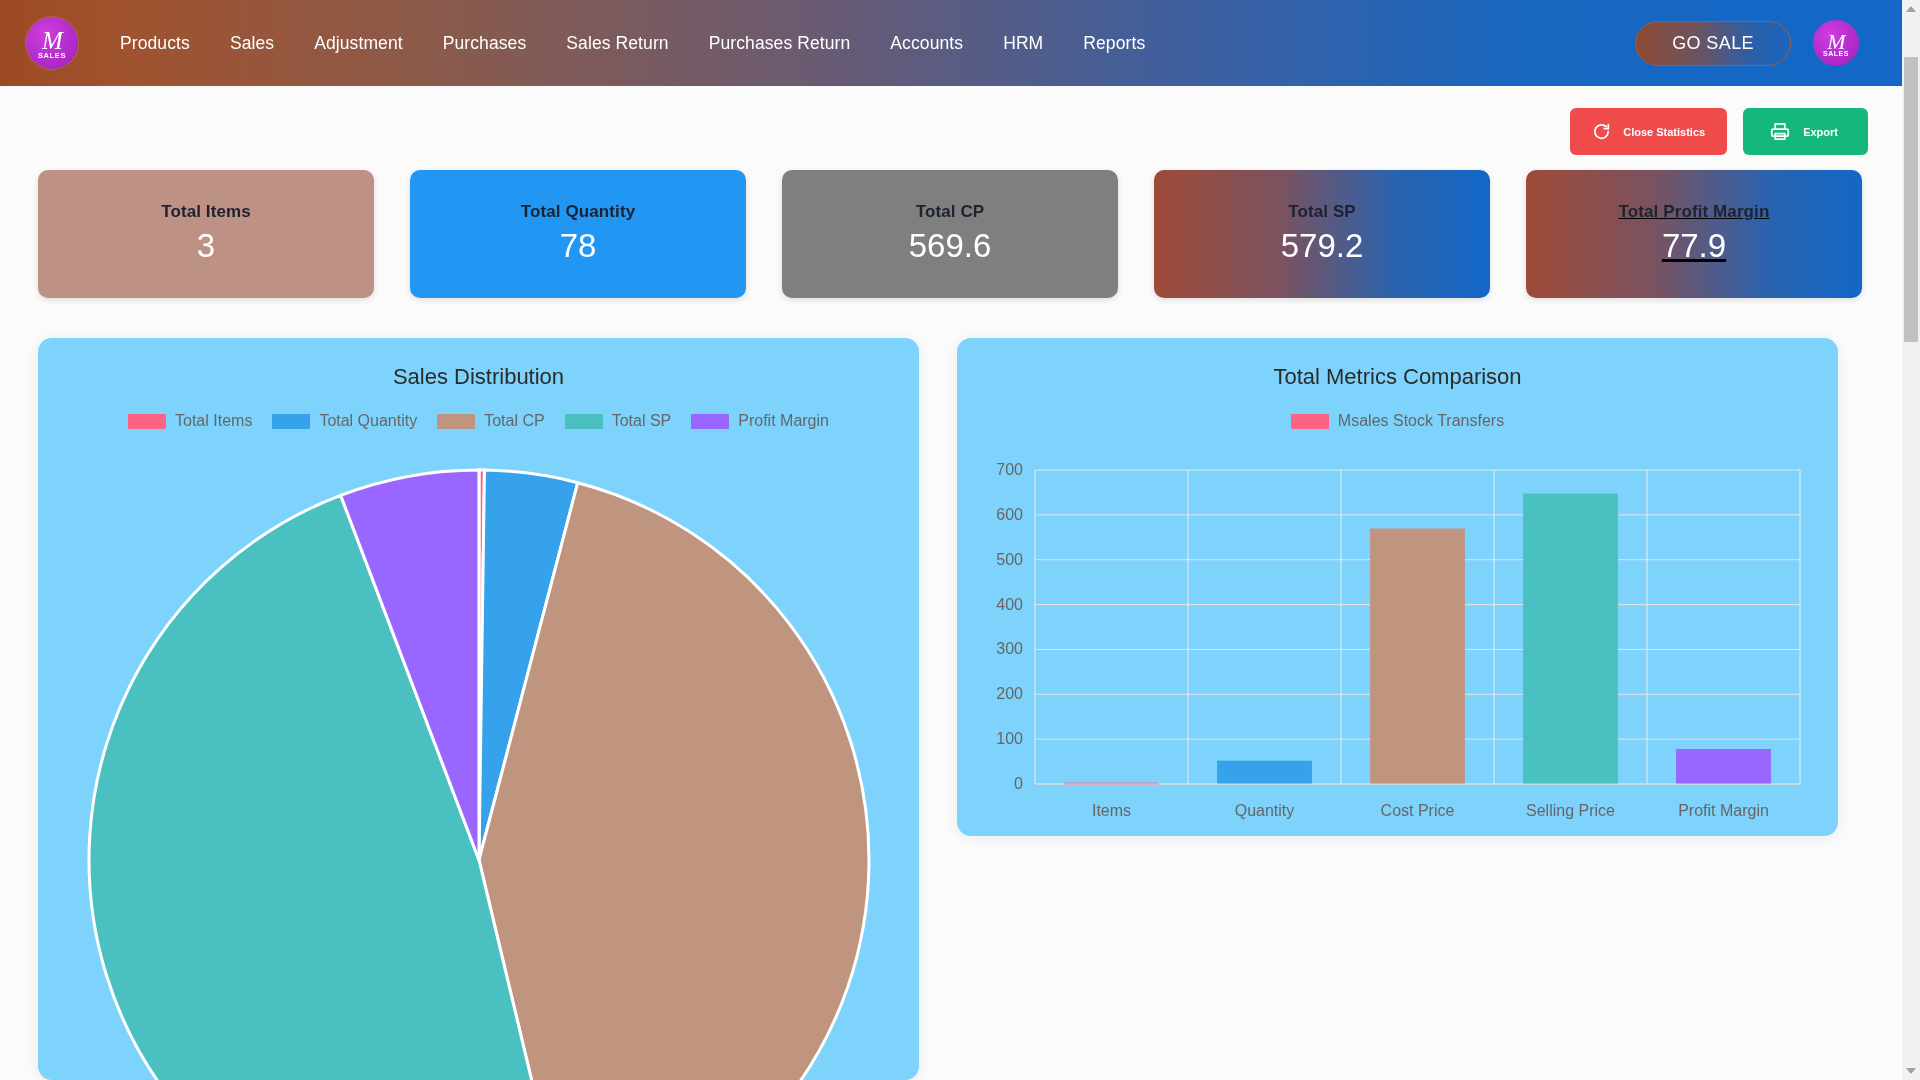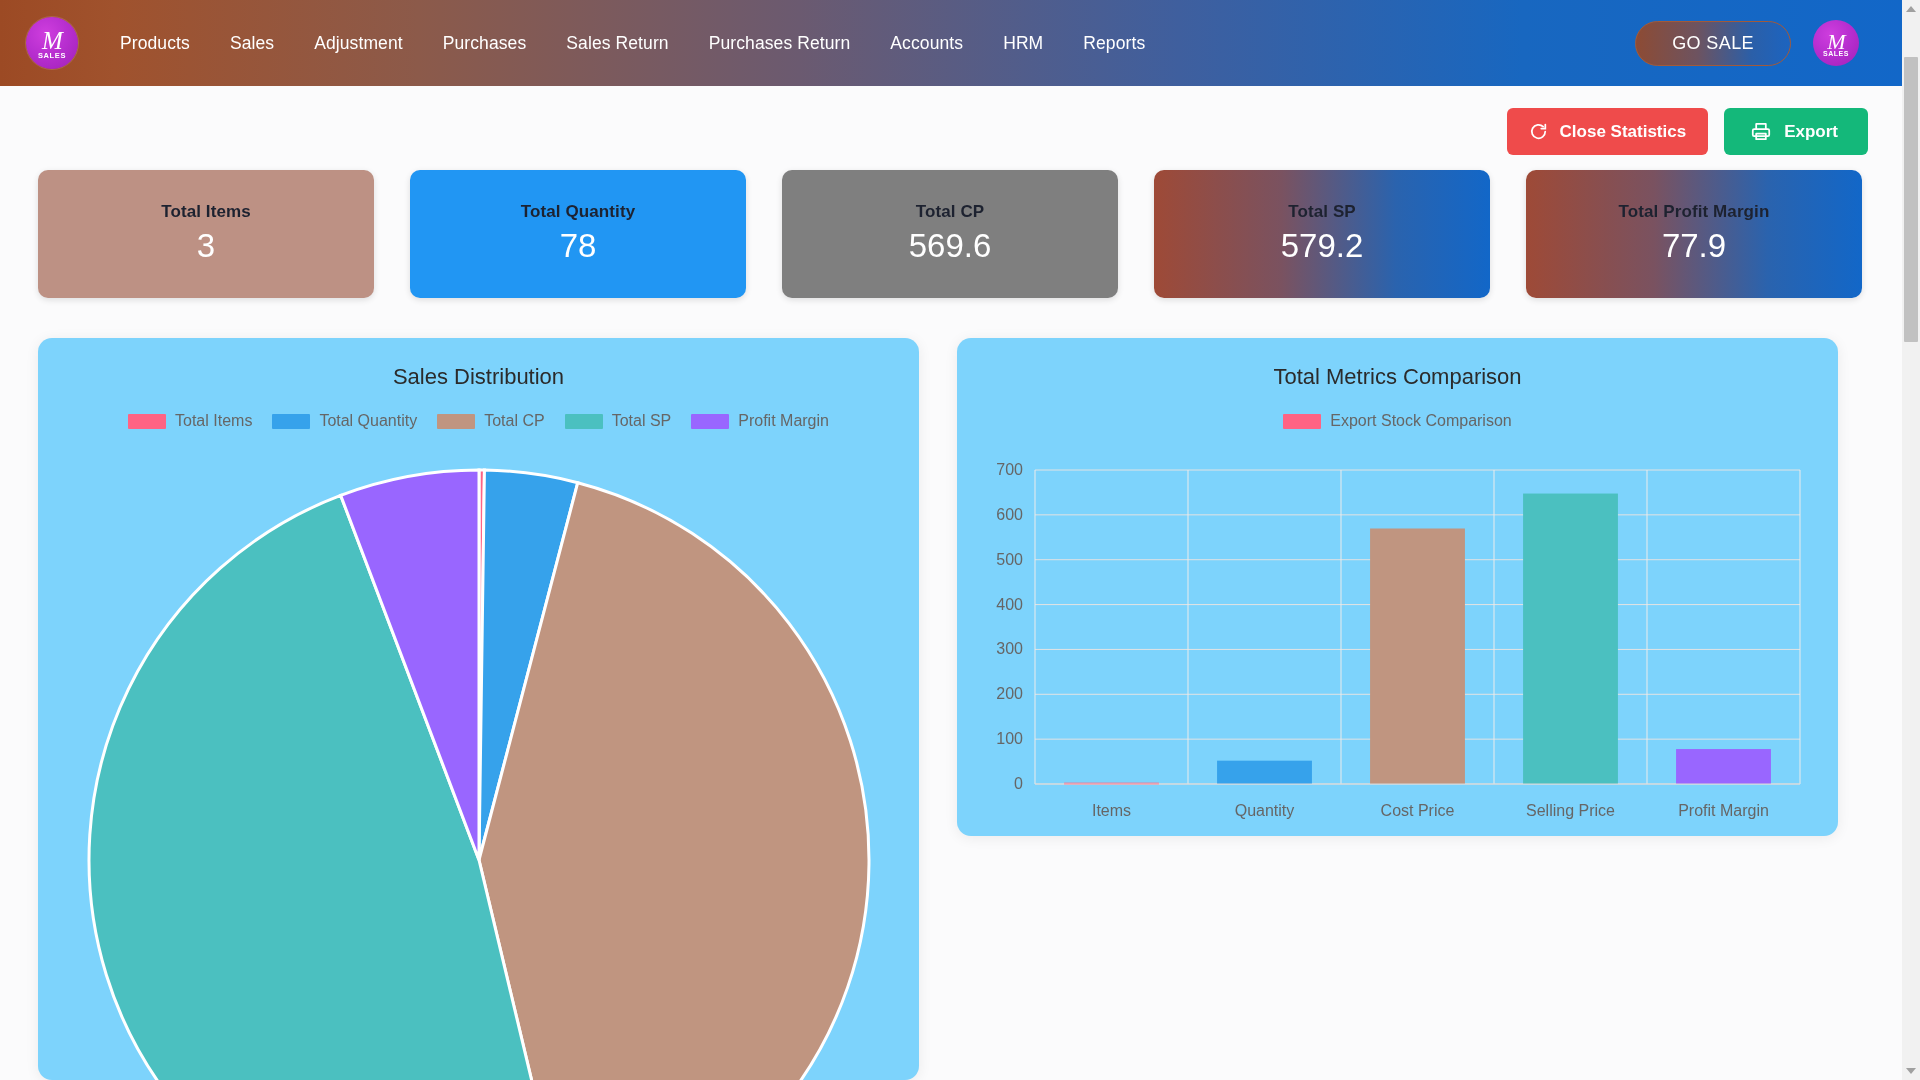--- a/index.html
+++ b/index.html
@@ -89,21 +89,21 @@
   }
   .scroll-down-wrap { position: absolute; bottom: 0; left: 0; }
 
   
   .action-bar {
     position: absolute; top: 108px; right: 52px;
     display: flex; gap: 16px; z-index: 10;
   }
   .btn {
     display: flex; align-items: center; gap: 12px;
-    color: #fff; font-size: 17px; font-weight: bold;
+    color: #fff; font-size: 11px; font-weight: bold;
     padding: 13px 22px; border: none; border-radius: 6px;
     cursor: pointer; white-space: nowrap;
     font-family: "Liberation Sans", sans-serif;
   }
   .btn-close { background: #ef4b4b; }
   .btn-export { background: #14b87a; padding-left: 26px; padding-right: 30px; gap: 12px; }
   .icon-svg { display: block; }
 
   
   .stats-row {
@@ -220,21 +220,21 @@
       <div class="stat-value">78</div>
     </div>
     <div class="stat-card" id="sc2" style="background: rgb(127, 127, 127);">
       <div class="stat-label">Total CP</div>
       <div class="stat-value">569.6</div>
     </div>
     <div class="stat-card" id="sc3" style="background: linear-gradient(90deg, rgb(158, 74, 55) 0%, rgb(122, 82, 96) 38%, rgb(42, 99, 174) 72%, rgb(18, 103, 200) 100%);">
       <div class="stat-label">Total SP</div>
       <div class="stat-value">579.2</div>
     </div>
-    <div class="stat-card" id="sc4" style="background: linear-gradient(90deg, rgb(158, 74, 55) 0%, rgb(122, 82, 96) 38%, rgb(42, 99, 174) 72%, rgb(18, 103, 200) 100%);">
+    <div class="stat-card" id="sc4" style="background: linear-gradient(90deg, rgb(158, 74, 55) 0%, rgb(122, 82, 96) 38%, rgb(42, 99, 174) 72%, rgb(18, 103, 200) 100%); text-decoration: underline;">
       <div class="stat-label">Total Profit Margin</div>
       <div class="stat-value">77.9</div>
     </div>
   </div>
 
   <div class="charts-row">
 
     <div class="chart-card pie-card">
       <div class="chart-title">Sales Distribution</div>
       <div class="chart-legend" id="pie-legend">
@@ -268,21 +268,21 @@
             <path d="M 400 400 L 261.6779838287655 35.35356872399706 A 390 390 0 0 1 399.99999999999994 10 Z" fill="#9966ff" stroke="#ffffff" stroke-width="3"></path>
           </svg>
       </div>
     </div>
 
     <div class="chart-card bar-card">
       <div class="chart-title">Total Metrics Comparison</div>
       <div class="chart-legend">
         <div class="legend-item">
           <span class="legend-swatch" id="bar-legend-swatch" style="background: rgb(255, 99, 132);"></span>
-          <span class="legend-label">Export Stock Comparison</span>
+          <span class="legend-label">Msales Stock Transfers</span>
         </div>
       </div>
       <div class="bar-area">
         <svg class="bar-svg" id="bar-svg" width="881" height="380" viewBox="0 0 881 380">
             <line x1="78" y1="328" x2="843" y2="328" stroke="#e3e3e3" stroke-width="1"></line>
             <text x="66" y="333" text-anchor="end" fill="#666666" font-size="16" font-family="&quot;Liberation Sans&quot;, sans-serif">0</text>
             <line x1="78" y1="283.14285714285717" x2="843" y2="283.14285714285717" stroke="#e3e3e3" stroke-width="1"></line>
             <text x="66" y="288.14285714285717" text-anchor="end" fill="#666666" font-size="16" font-family="&quot;Liberation Sans&quot;, sans-serif">100</text>
             <line x1="78" y1="238.28571428571428" x2="843" y2="238.28571428571428" stroke="#e3e3e3" stroke-width="1"></line>
             <text x="66" y="243.28571428571428" text-anchor="end" fill="#666666" font-size="16" font-family="&quot;Liberation Sans&quot;, sans-serif">200</text>

